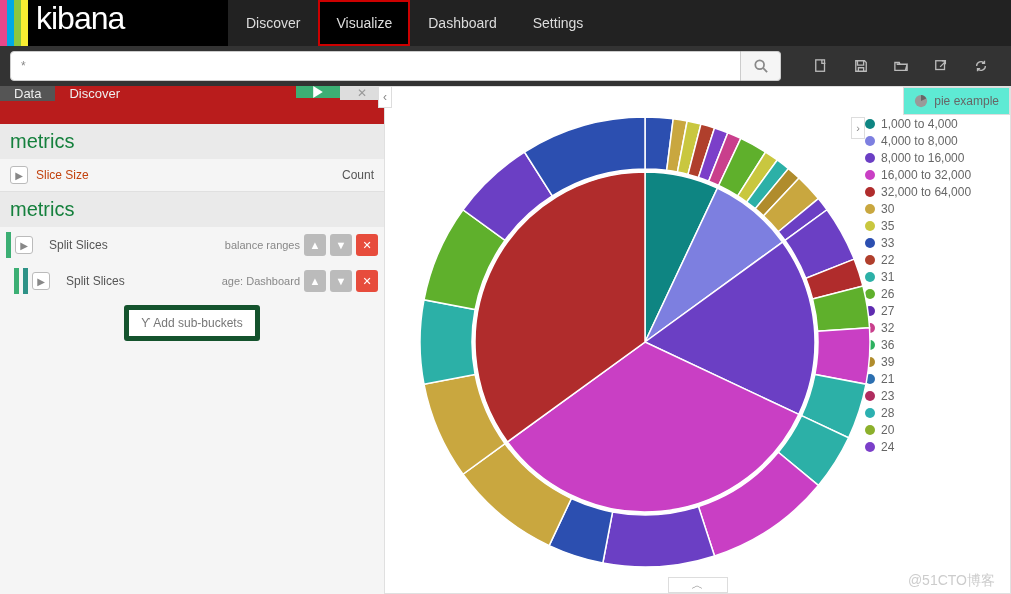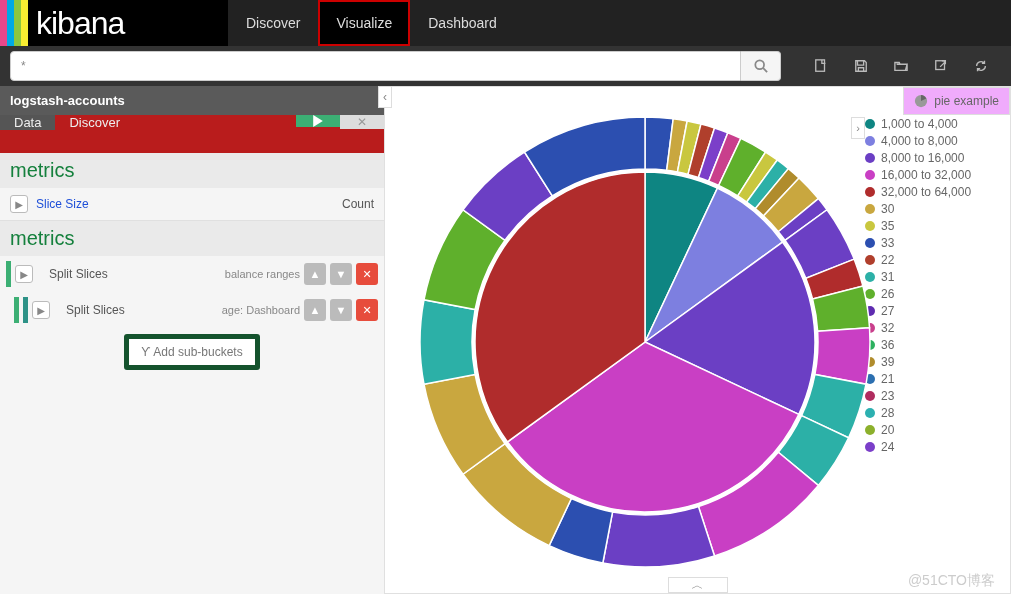--- a/index.html
+++ b/index.html
@@ -1,18 +1,18 @@
 <!DOCTYPE html>
 <html><head>
 <meta charset="utf-8">
 <style>
 *{box-sizing:border-box;margin:0;padding:0;font-family:"Helvetica Neue",Arial,sans-serif;font-size:12px}
 body{background:#fff;width:1011px;height:594px;overflow:hidden;position:relative}
 .topbar{height:46px;background:#222;display:flex;align-items:stretch;color:#fff}
-.logo{width:228px;background:#000;display:flex;align-items:center;padding-left:0}
+.logo{width:228px;background:#000;display:flex;padding-left:0}
 .logo-stripes{display:flex;height:100%}
 .logo-stripes span{width:7px;height:100%}
 .logo-text{font-size:32px;font-weight:400;letter-spacing:-1px;padding-left:8px}
 .nav{display:flex;align-items:stretch}
 .nav-item{padding:0 18px;display:flex;align-items:center;color:#ddd;font-size:14px;cursor:pointer}
 .nav-item.active{background:#000;outline:2px solid #c00;outline-offset:-2px}
 .searchbar{height:40px;background:#333;display:flex;align-items:center;padding:0 10px;gap:0}
 .search-box{flex:1;display:flex;height:30px}
 .search-input{flex:1;border:1px solid #ccc;border-radius:4px 0 0 4px;padding:0 10px;background:#fff;color:#888}
 .search-btn{width:40px;border:1px solid #ccc;border-left:none;background:#f5f5f5;border-radius:0 4px 4px 0;display:flex;align-items:center;justify-content:center;cursor:pointer}
@@ -24,34 +24,34 @@
 .side-tabs{height:38px;background:#b91c1c;display:flex;align-items:flex-start}
 .side-tab{padding:0 14px;display:flex;align-items:center;color:#eee;cursor:pointer;font-size:13px}
 .side-tab.active{background:#555}
 .side-spacer{flex:1}
 .side-play{width:44px;background:#3caf74;display:flex;align-items:center;justify-content:center;cursor:pointer}
 .side-close{width:44px;background:#ddd;display:flex;align-items:center;justify-content:center;color:#999;cursor:pointer;font-size:18px}
 .panel-body{padding:0;background:#f5f5f5}
 .section-h{background:#eaeaea;padding:6px 10px;font-size:20px;color:#15803d}
 .metric-row{display:flex;align-items:center;padding:7px 10px;border-bottom:1px solid #e0e0e0}
 .toggle-btn{width:18px;height:18px;border:1px solid #bbb;border-radius:3px;background:#fff;display:flex;align-items:center;justify-content:center;margin-right:8px;cursor:pointer;color:#888;font-size:10px}
-.metric-label{flex:1;color:#1d4ed8}
+.metric-label{flex:1;color:#c2410c}
 .metric-val{color:#555}
 .bucket-row{display:flex;align-items:center;padding:5px 6px;gap:4px}
 .bar-green{width:5px;height:26px;background:#3caf74}
 .bar-teal{width:5px;height:26px;background:#2e9287}
 .bucket-label{flex:1;color:#555;padding-left:4px}
 .bucket-info{color:#888;font-size:11px}
 .mini-btn{width:22px;height:22px;border-radius:3px;display:flex;align-items:center;justify-content:center;cursor:pointer;color:#fff;font-size:11px}
 .mini-gray{background:#bbb}
 .mini-red{background:#e74c3c}
 .add-sub{margin:6px auto 0;padding:6px 12px;border:5px solid #14532d;background:#fff;border-radius:3px;width:fit-content;color:#777;cursor:pointer;font-size:12px}
 .collapse-h{position:absolute;left:378px;top:0;width:14px;height:22px;background:#fff;border:1px solid #ddd;display:flex;align-items:center;justify-content:center;color:#888;cursor:pointer;font-size:12px;z-index:5}
 .main{flex:1;position:relative;background:#fff;border:1px solid #e0e0e0}
-.vis-title{position:absolute;top:0;right:0;background:#f0abfc;padding:6px 10px;display:flex;align-items:flex-start;gap:6px;color:#666;font-size:13px;border:1px solid #ddd}
+.vis-title{position:absolute;top:0;right:0;background:#5eead4;padding:6px 10px;display:flex;align-items:flex-start;gap:6px;color:#666;font-size:13px;border:1px solid #ddd}
 .collapse-legend{position:absolute;top:30px;right:145px;width:14px;height:22px;background:#fff;border:1px solid #ddd;display:flex;align-items:center;justify-content:center;color:#888;cursor:pointer;font-size:11px;z-index:5}
 .legend{position:absolute;top:30px;right:5px;width:140px;display:flex;flex-direction:column;gap:3px}
 .leg-item{display:flex;align-items:center;gap:6px;color:#666;font-size:11px;cursor:pointer}
 .leg-dot{width:10px;height:10px;border-radius:50%}
 .chart{position:absolute;left:30px;top:25px}
 .collapse-bottom{position:absolute;bottom:0;left:50%;transform:translateX(-50%);width:60px;height:16px;background:#fff;border:1px solid #ddd;display:flex;align-items:center;justify-content:center;color:#888;cursor:pointer}
 .watermark{position:absolute;bottom:4px;right:16px;color:#ccc;font-size:14px}
 svg{overflow:visible}
 </style>
 </head>
@@ -64,20 +64,21 @@
         <span style="background:#00a9e5"></span>
         <span style="background:#8dc63f"></span>
         <span style="background:#f9ed32"></span>
     </div>
     <span class="logo-text">kibana</span>
   </div>
   <div class="nav">
     <div class="nav-item">Discover</div>
     <div class="nav-item active">Visualize</div>
     <div class="nav-item">Dashboard</div>
+    <div class="nav-item">Settings</div>
   </div>
 </div>
 
 <div class="searchbar">
   <div class="search-box">
     <input class="search-input" value="*" style="">
     <div class="search-btn">
       <svg width="14" height="14" viewBox="0 0 16 16">
           <circle cx="6.5" cy="6.5" r="5" fill="none" stroke="#888" stroke-width="2"></circle>
           <line x1="10.5" y1="10.5" x2="15" y2="15" stroke="#888" stroke-width="2"></line>
@@ -110,21 +111,20 @@
     <div class="tool-icon">
         <svg width="14" height="14" viewBox="0 0 16 16">
           <path d="M3 8a5 5 0 0 1 9-3M13 8a5 5 0 0 1-9 3M12 2v3h-3M4 14v-3h3" fill="none" stroke="#bbb" stroke-width="1.5"></path>
         </svg>
       </div>
   </div>
 </div>
 
 <div class="body">
   <div class="sidebar">
-    <div class="side-title">logstash-accounts</div>
     <div class="side-tabs">
       <div class="side-tab active">Data</div>
       <div class="side-tab">Discover</div>
       <div class="side-spacer"></div>
       <div class="side-play">
           <svg width="12" height="12" viewBox="0 0 10 10">
             <path d="M1 0l8 5-8 5z" fill="#fff"></path>
           </svg>
         </div>
       <div class="side-close">

